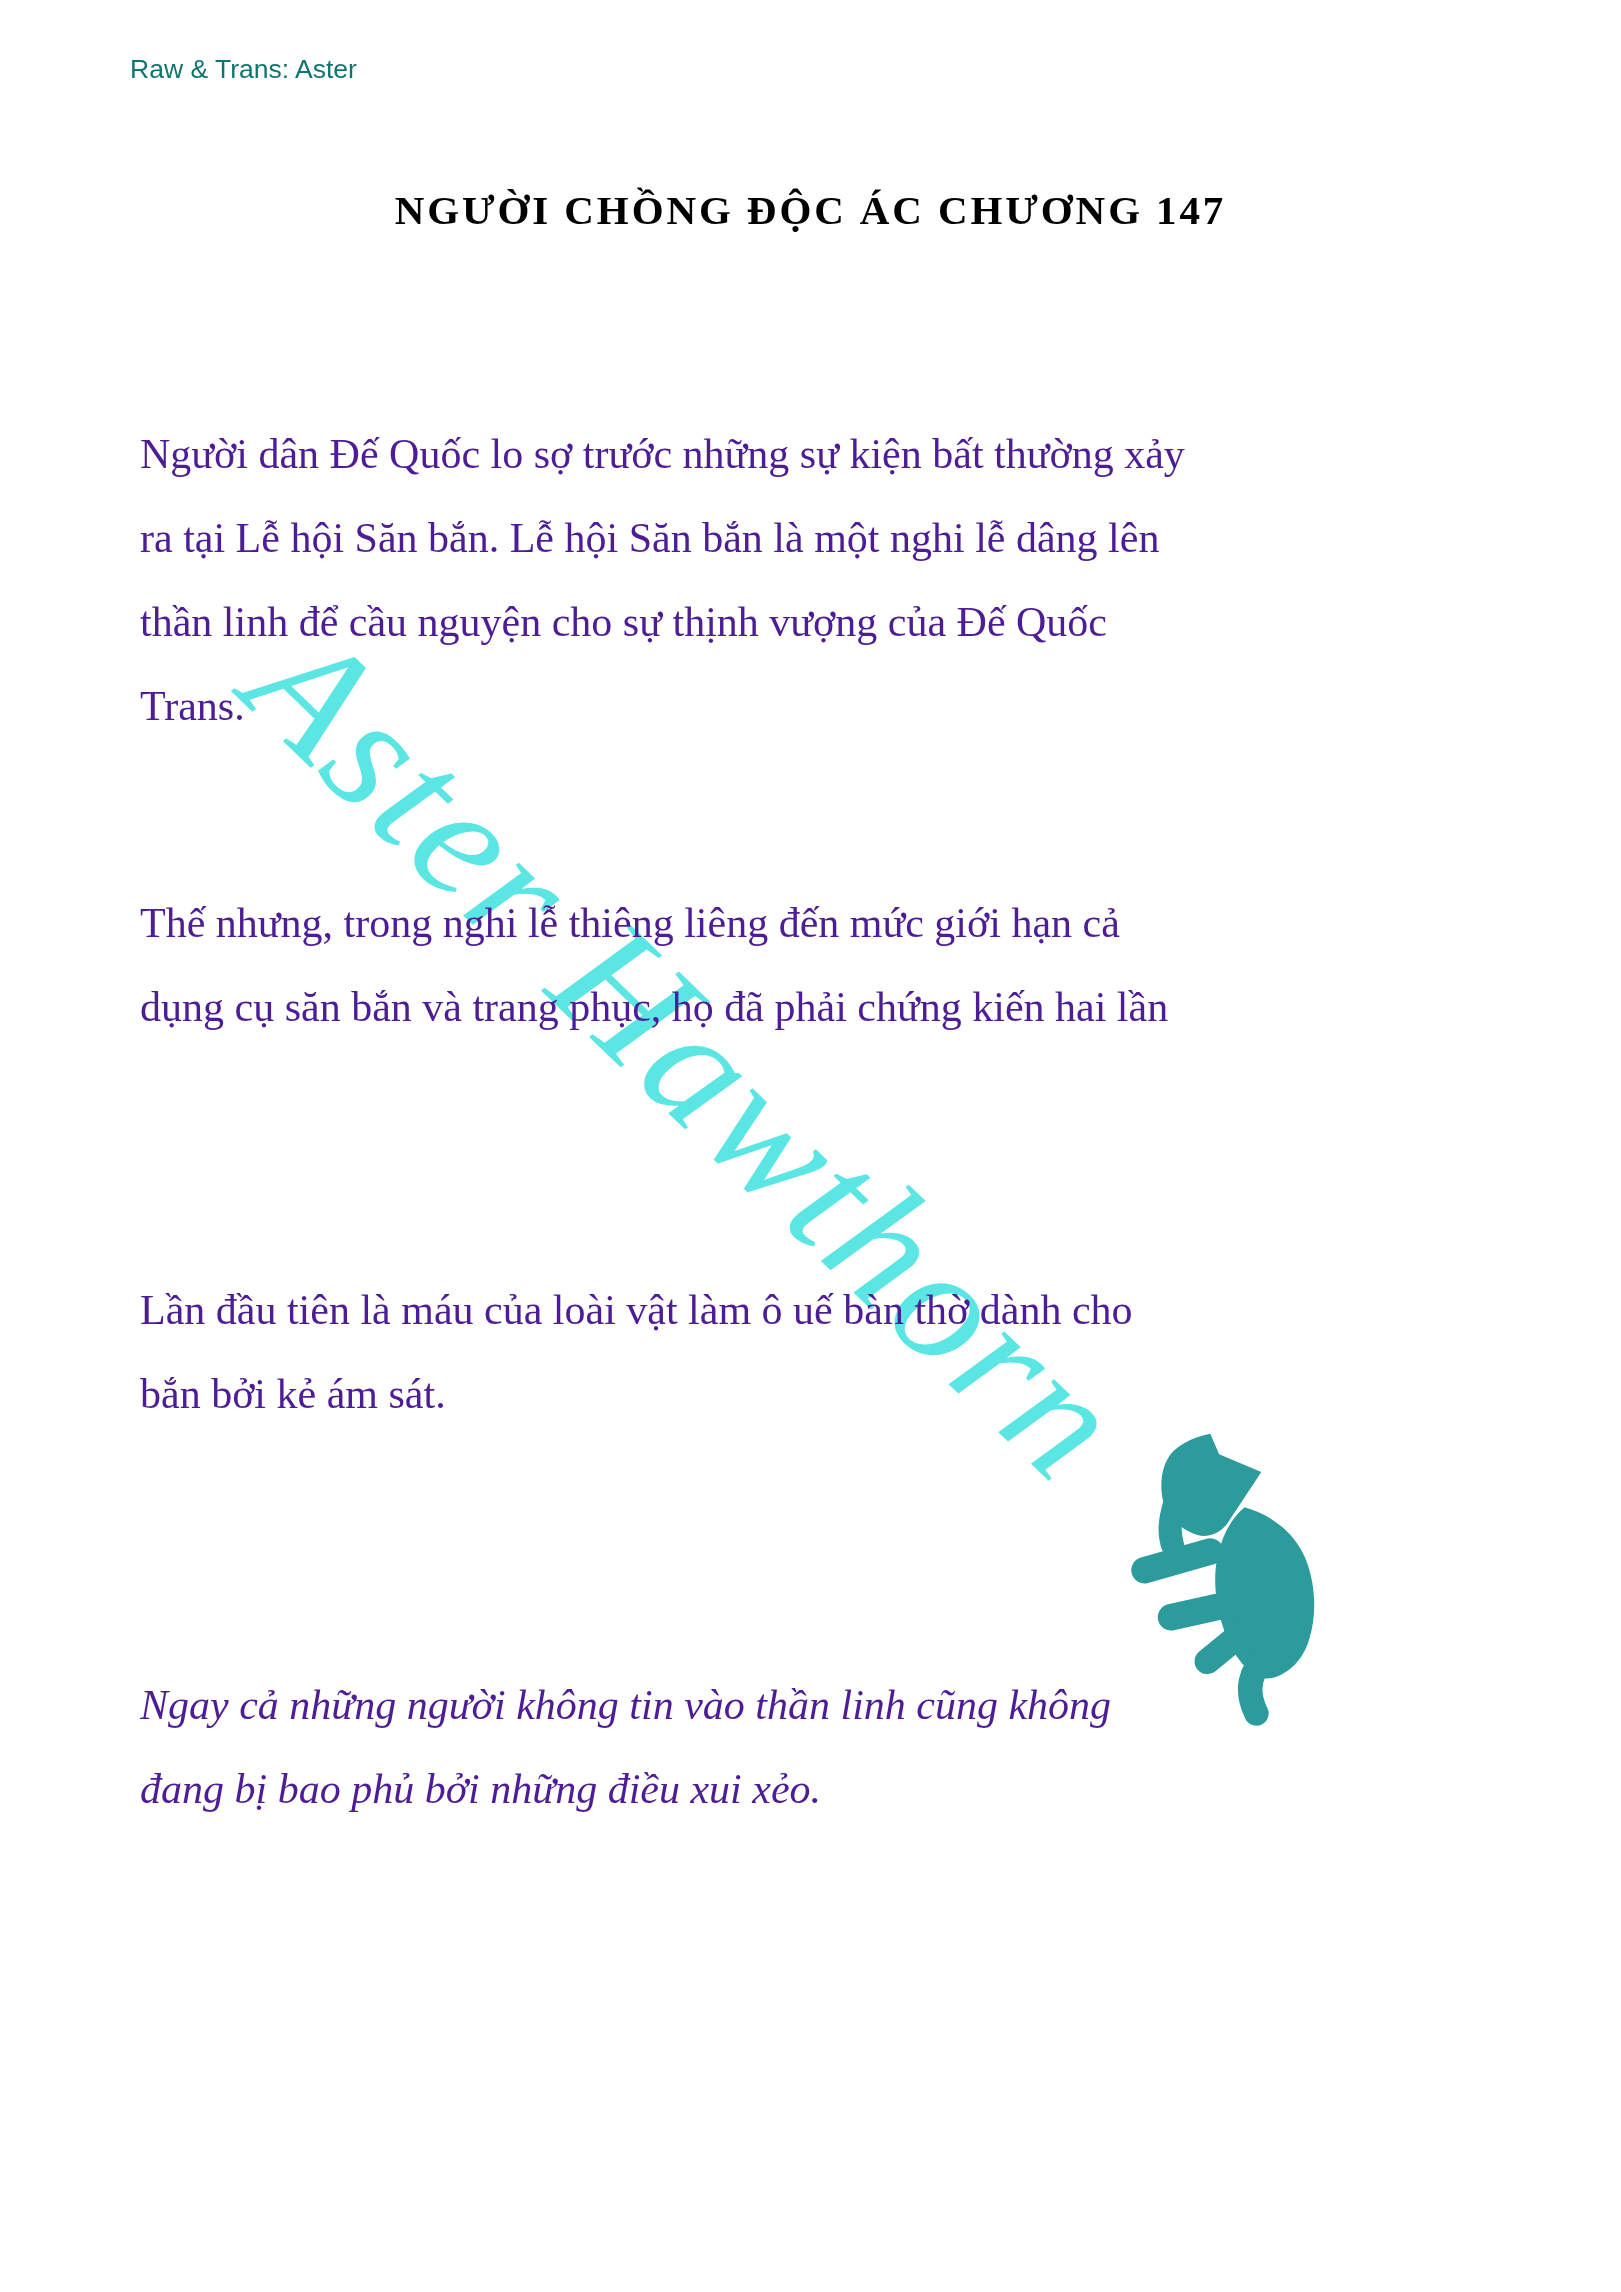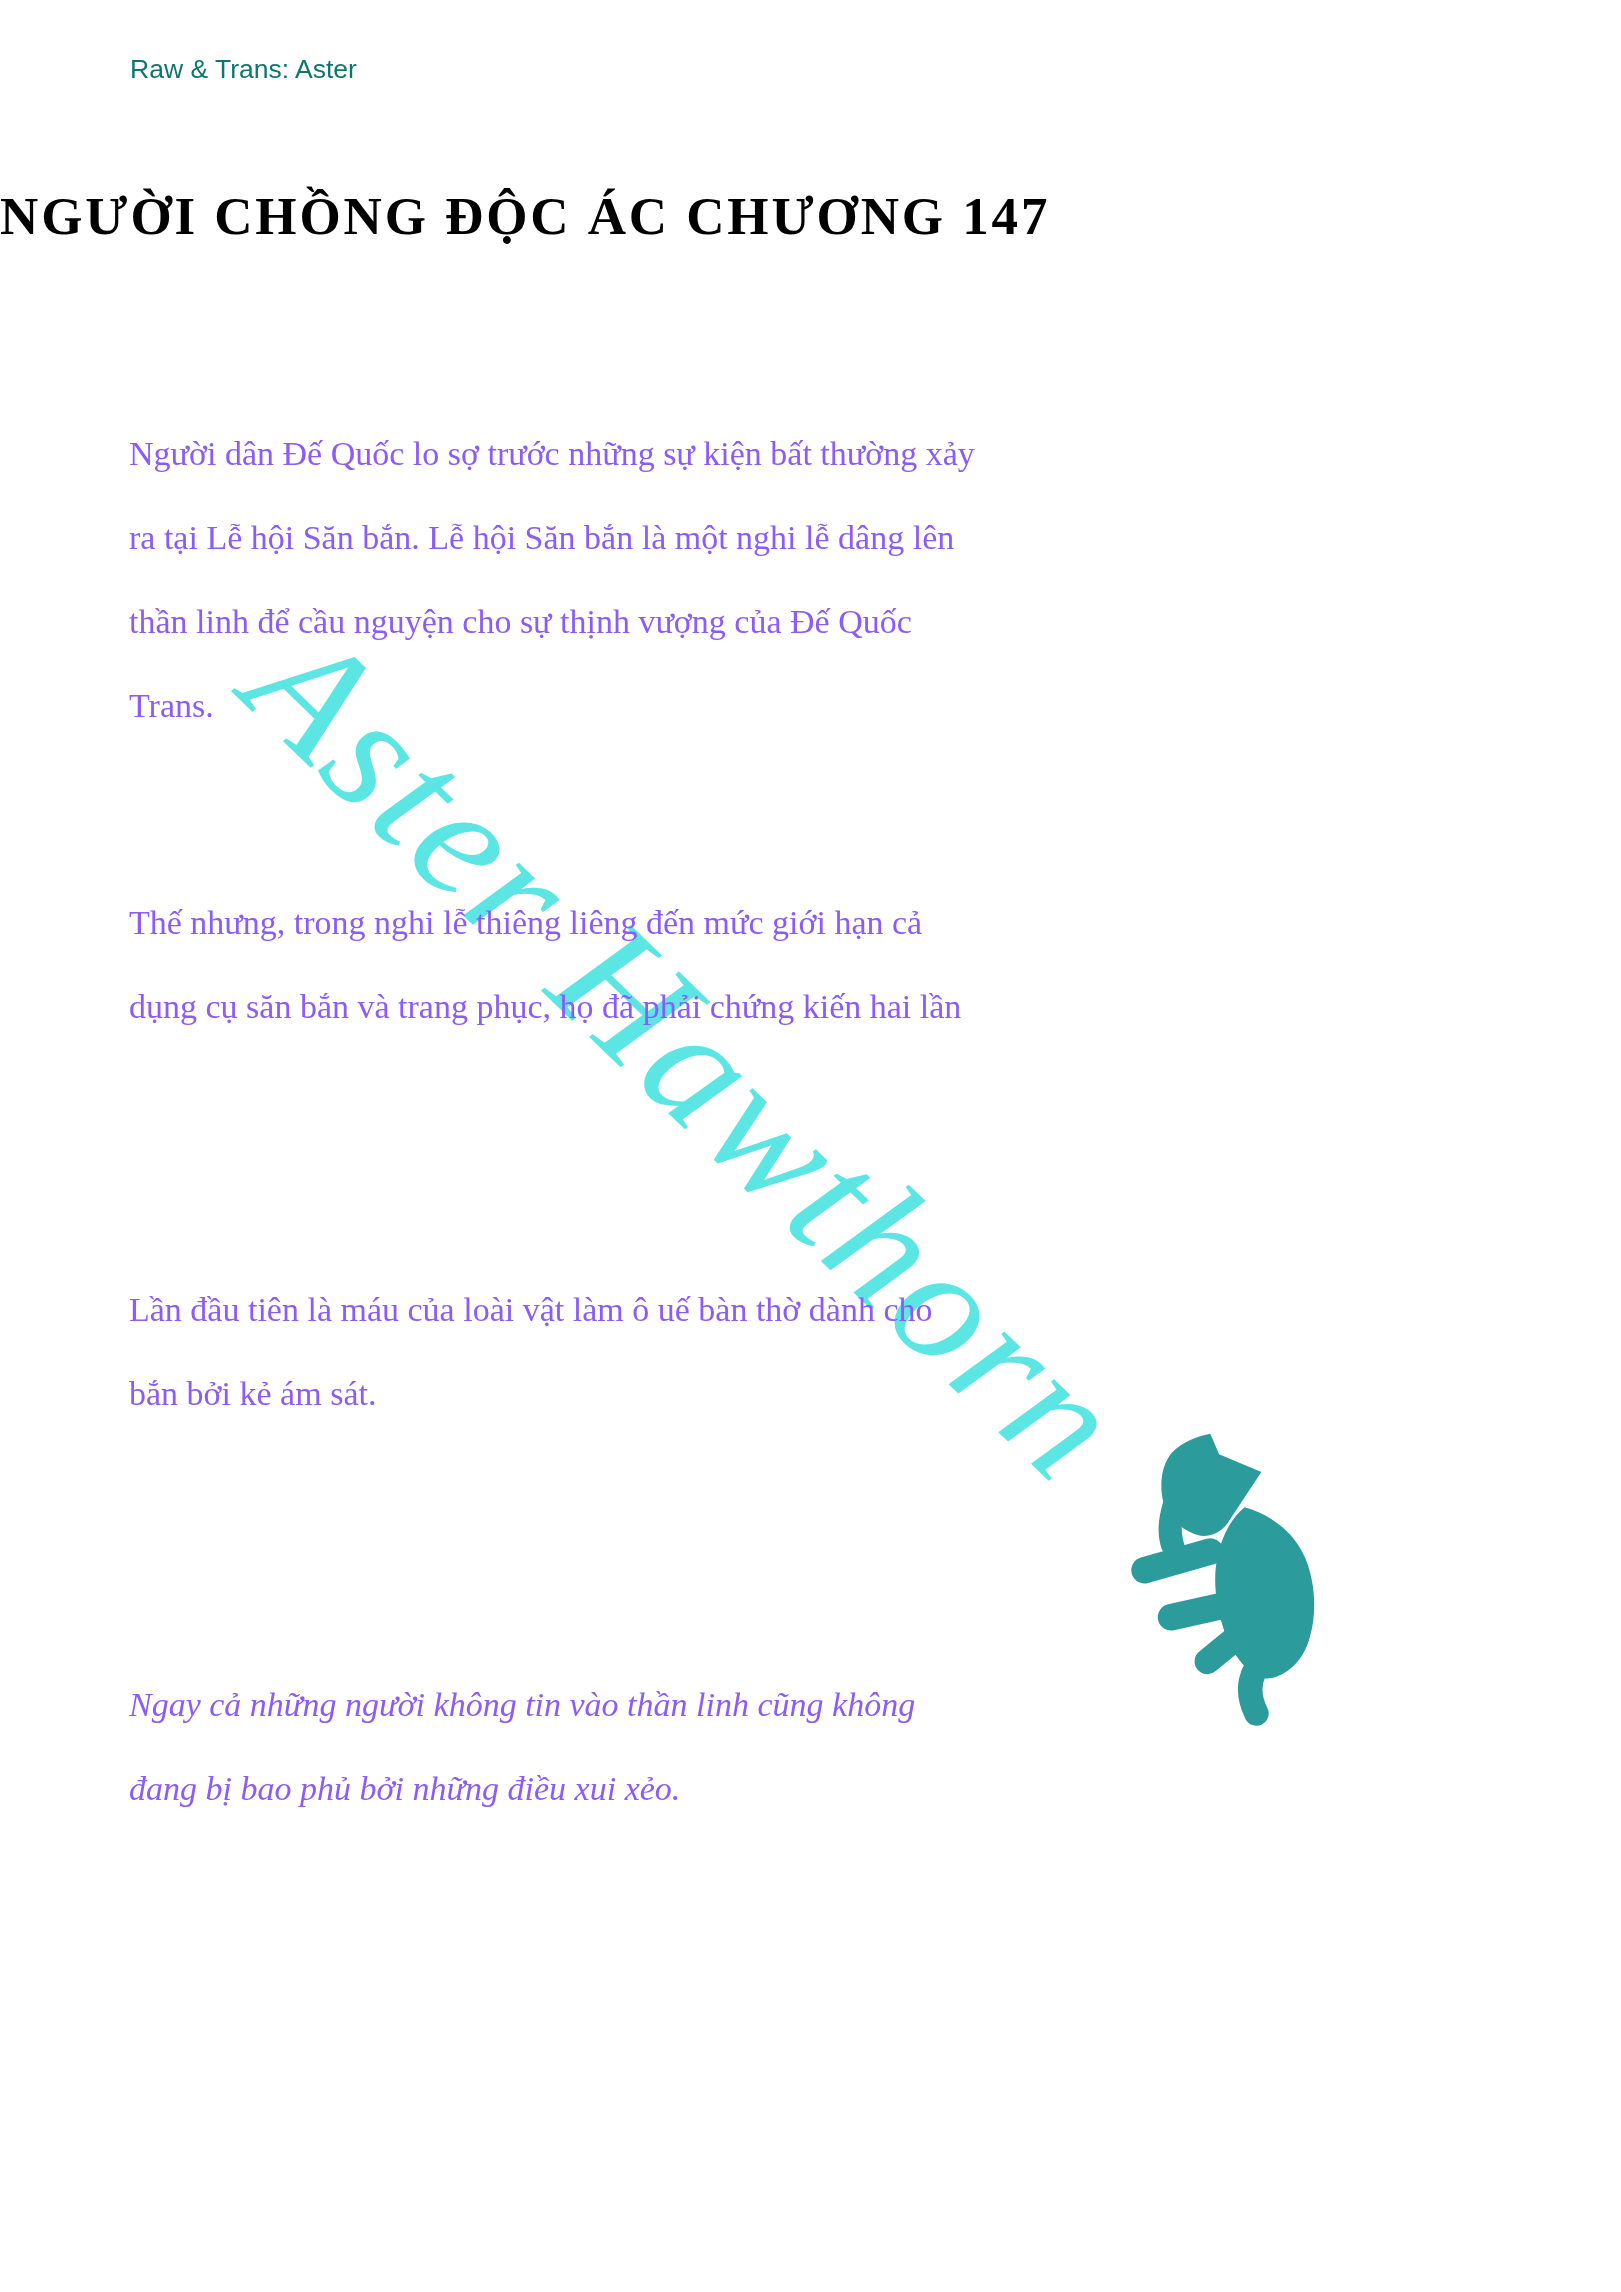--- a/index.html
+++ b/index.html
@@ -23,35 +23,36 @@
     font-size: 26.5px;
     color: #0f766e;
     white-space: nowrap;
     z-index: 3;
   }
   .doc-title {
     position: absolute;
     left: 0;
     top: 186px;
     width: 100%;
+    text-align: center;
     font-family: "Liberation Serif", serif;
     font-weight: bold;
-    font-size: 53px;
+    font-size: 41px;
     letter-spacing: 2.9px;
     color: #000000;
     z-index: 3;
     white-space: nowrap;
   }
   .para {
     position: absolute;
-    left: 129px;
+    left: 140px;
     width: 1372px;
-    font-size: 34px;
+    font-size: 42px;
     line-height: 84px;
-    color: #8b5cf6;
+    color: #4c1d95;
     z-index: 3;
   }
   .para .line {
     white-space: nowrap;
   }
   .p1 { top: 412px; }
   .p2 { top: 881px; }
   .p3 { top: 1268px; }
   .p4 { top: 1663px; font-style: italic; }
   .watermark {

